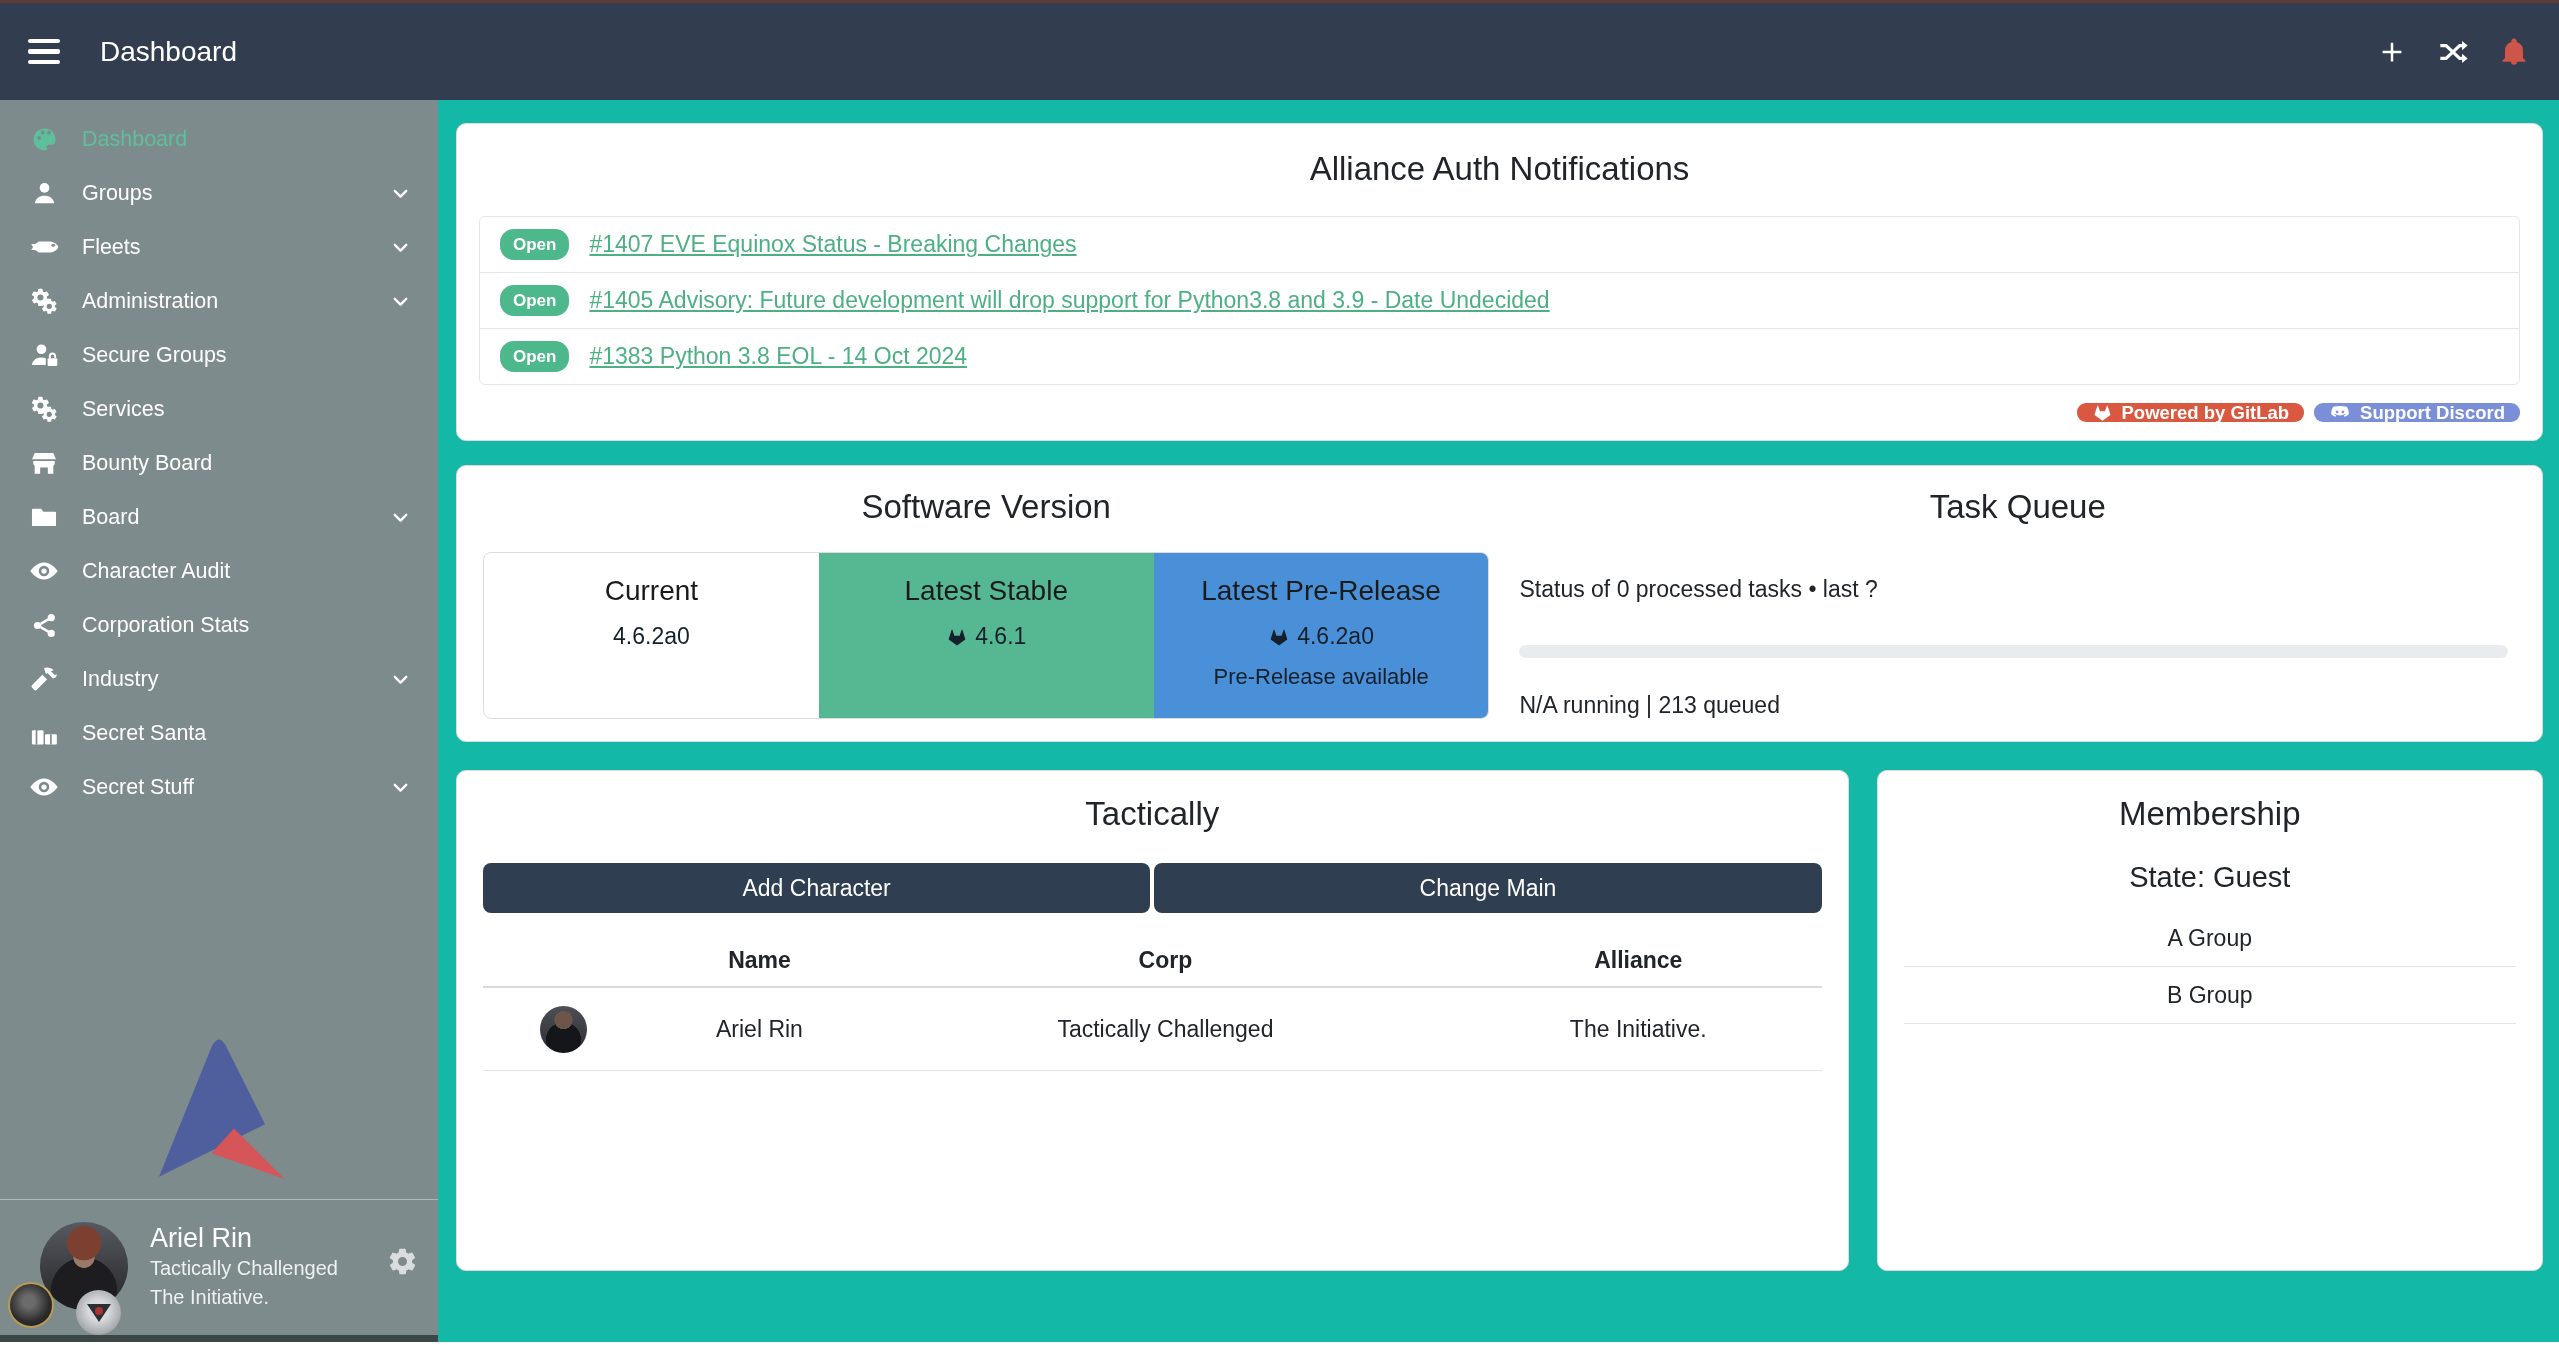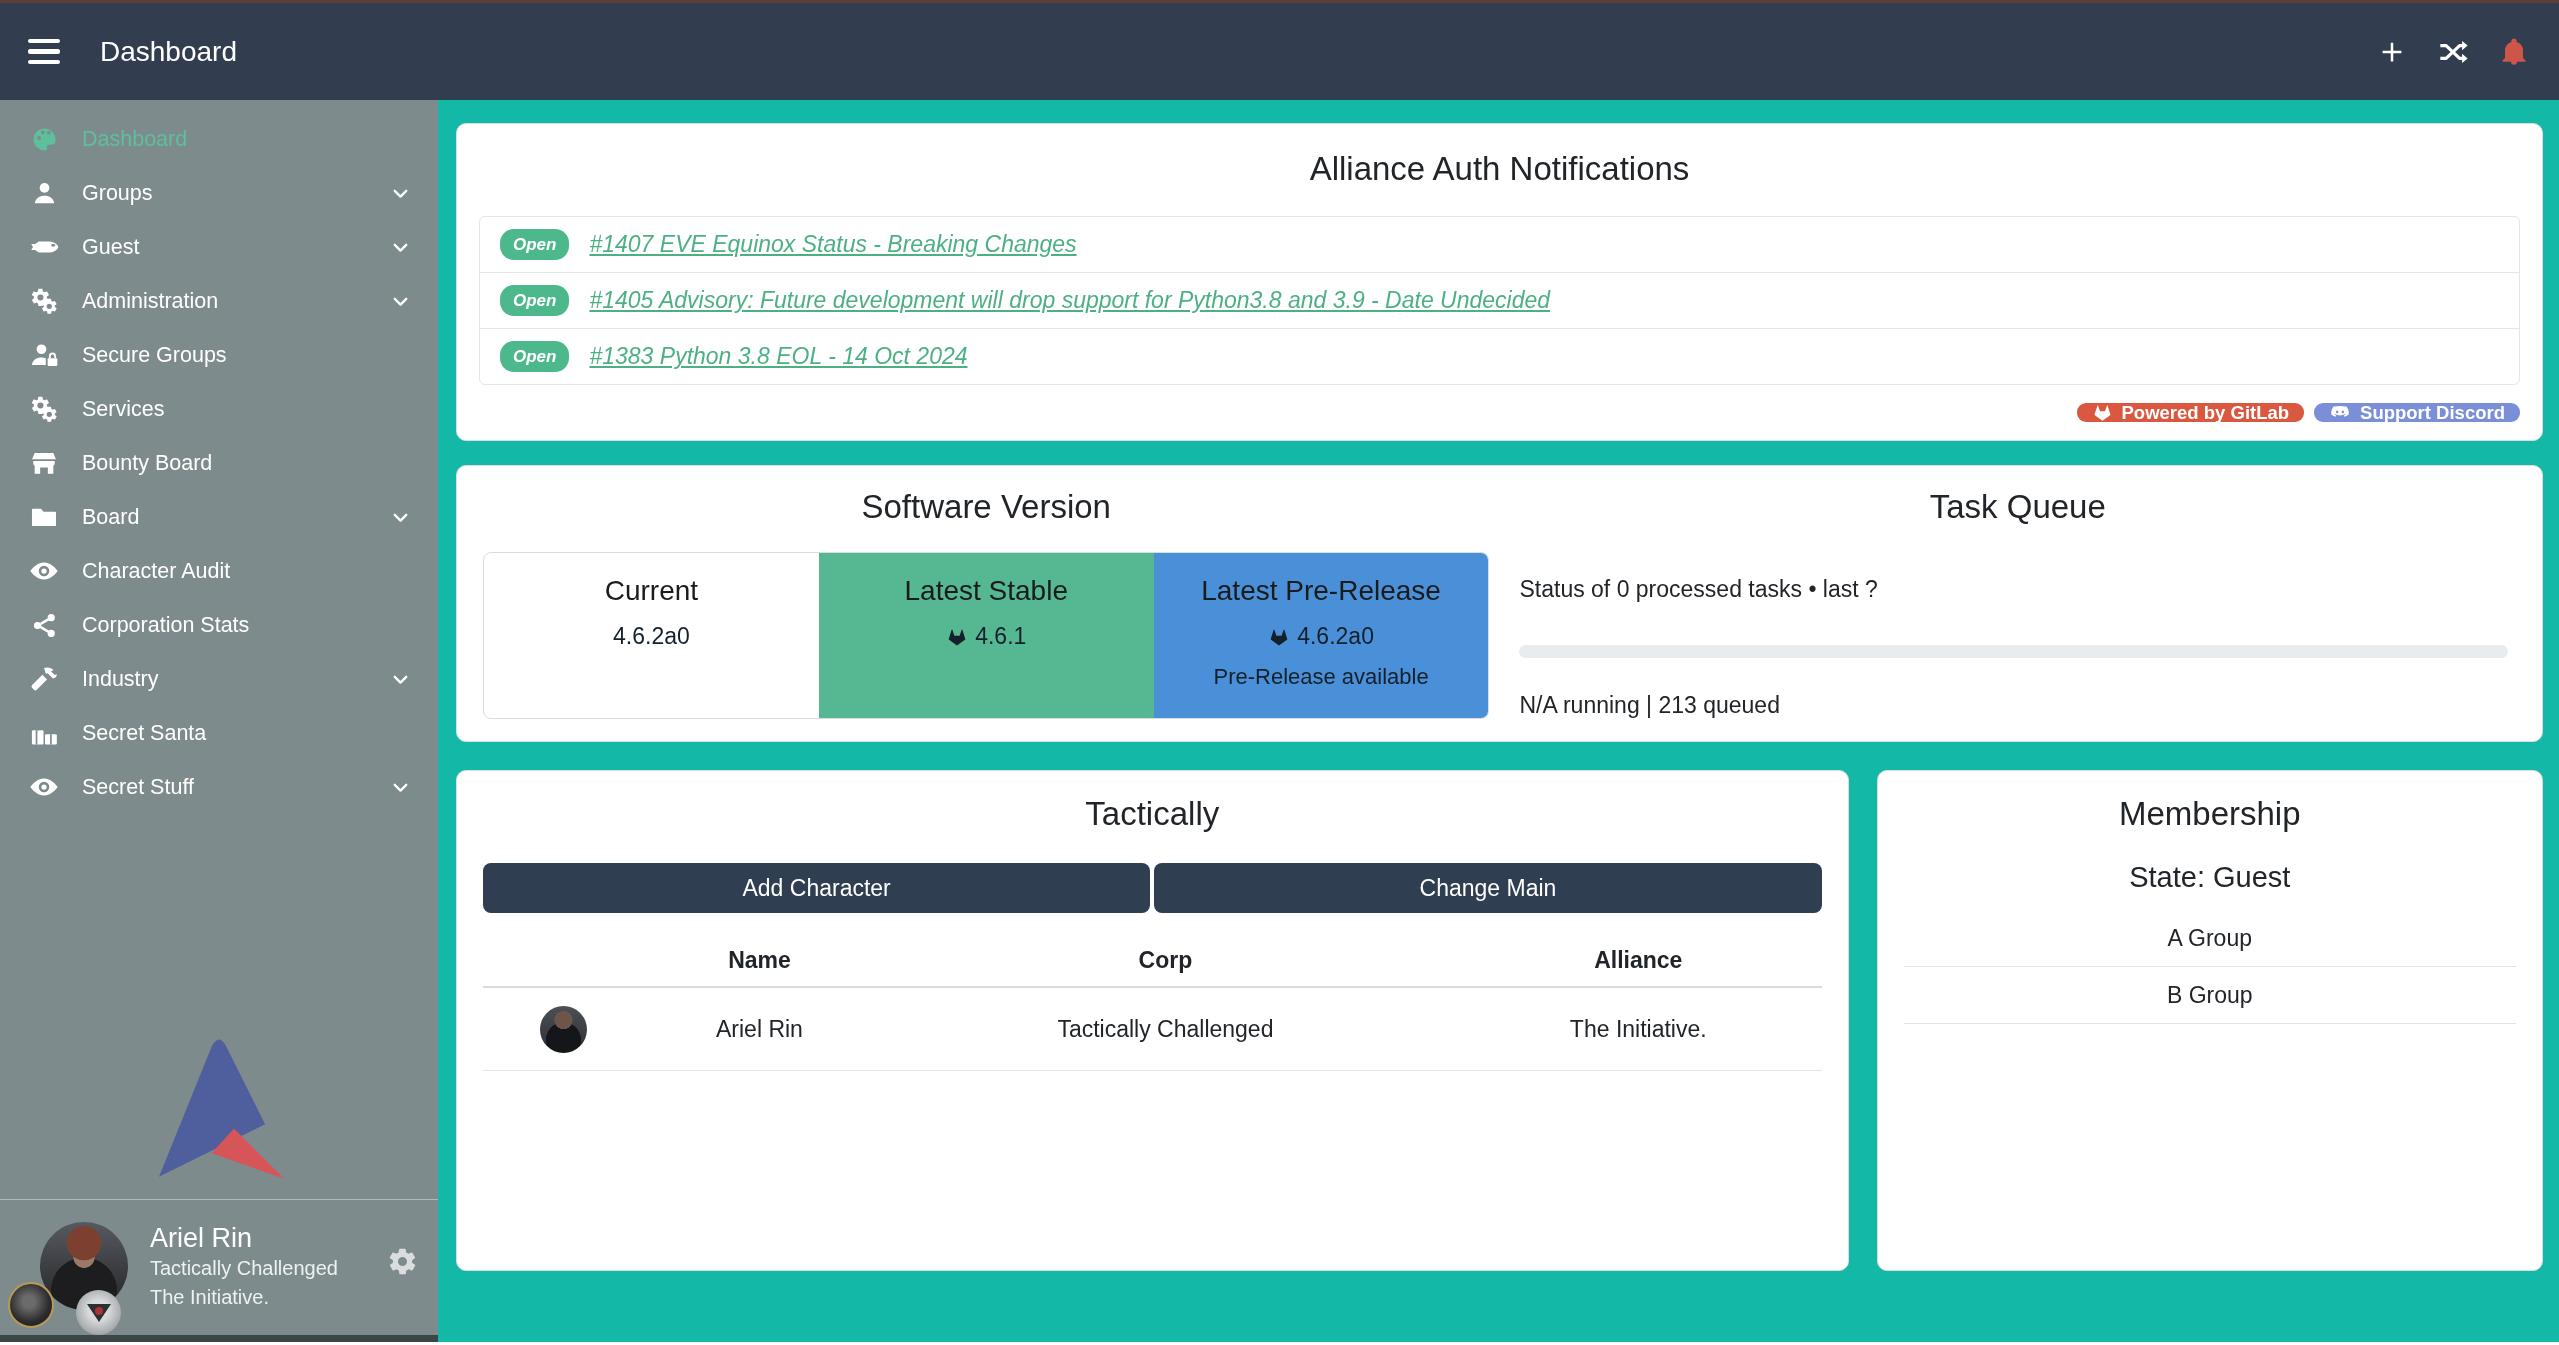--- a/index.html
+++ b/index.html
@@ -61,21 +61,21 @@
   .user-name{color:#fff;font-size:27px;line-height:1.2;margin-top:2px;}
   .user-sub{color:#eef1f1;font-size:20px;line-height:1.42;}
   .user-gear{margin-left:auto;margin-top:26px;display:flex;cursor:pointer;}
   .user-gear svg{fill:#d9dddd;}
   .bottom-strip{height:7px;background:#3b4647;}
   
   .card{background:#fff;border:1px solid #d9dde0;border-radius:10px;box-sizing:border-box;}
   .card-title{font-size:33px;font-weight:400;color:#212529;text-align:center;margin:0;}
   
   .notifications{padding:26px 22px 18px;margin-bottom:24px;}
-  .notif-list{border:1px solid #e4e7e9;border-radius:6px;margin-top:28px;font-style:italic;}
+  .notif-list{border:1px solid #e4e7e9;border-radius:6px;margin-top:28px;}
   .notif-row{display:flex;align-items:center;height:55px;padding:0 20px;border-top:1px solid #e4e7e9;}
   .notif-row:first-child{border-top:none;}
   .badge-open{background:#4eb88d;color:#fff;font-weight:bold;font-size:17px;padding:7px 13px;border-radius:14px;line-height:1;}
   .notif-link{color:#4cb083;font-size:23px;text-decoration:underline;margin-left:20px;cursor:pointer;}
   .badges-row{display:flex;justify-content:flex-end;gap:10px;margin-top:18px;}
   .badge-pill{display:flex;align-items:center;gap:9px;color:#fff;font-weight:bold;font-size:18.5px;height:19px;padding:0 15px;border-radius:9px;cursor:pointer;}
   .badge-gitlab{background:#d9583f;}
   .badge-discord{background:#7b8fd8;}
   .badge-pill svg{display:block;}
   
@@ -178,21 +178,21 @@
         </span>
       </div>
 
       <div class="menu-item">
         <span class="mi-icon">
           <svg width="30" height="30" viewBox="0 0 24 24">
               <path d="M1.8 9.6h3.1l3-2h7.2c4.4 0 7.4 1.6 8.4 4.4-1 2.8-4 4.4-8.4 4.4H7.9l-3-2H1.8l1.4-2.4z"></path>
               <ellipse cx="19.4" cy="10.6" rx="1.7" ry="1.1" fill="#7e8b8c"></ellipse>
             </svg>
         </span>
-        <span class="mi-label">Guest</span>
+        <span class="mi-label">Fleets</span>
         <span class="mi-chevron">
           <svg width="23" height="23" viewBox="0 0 24 24">
               <path d="M6 9.2l6 6 6-6" fill="none" stroke="#fff" stroke-width="2.4" stroke-linecap="round" stroke-linejoin="round"></path>
             </svg>
         </span>
       </div>
 
       <div class="menu-item">
         <span class="mi-icon">
           <svg width="29" height="29" viewBox="0 0 24 24">

